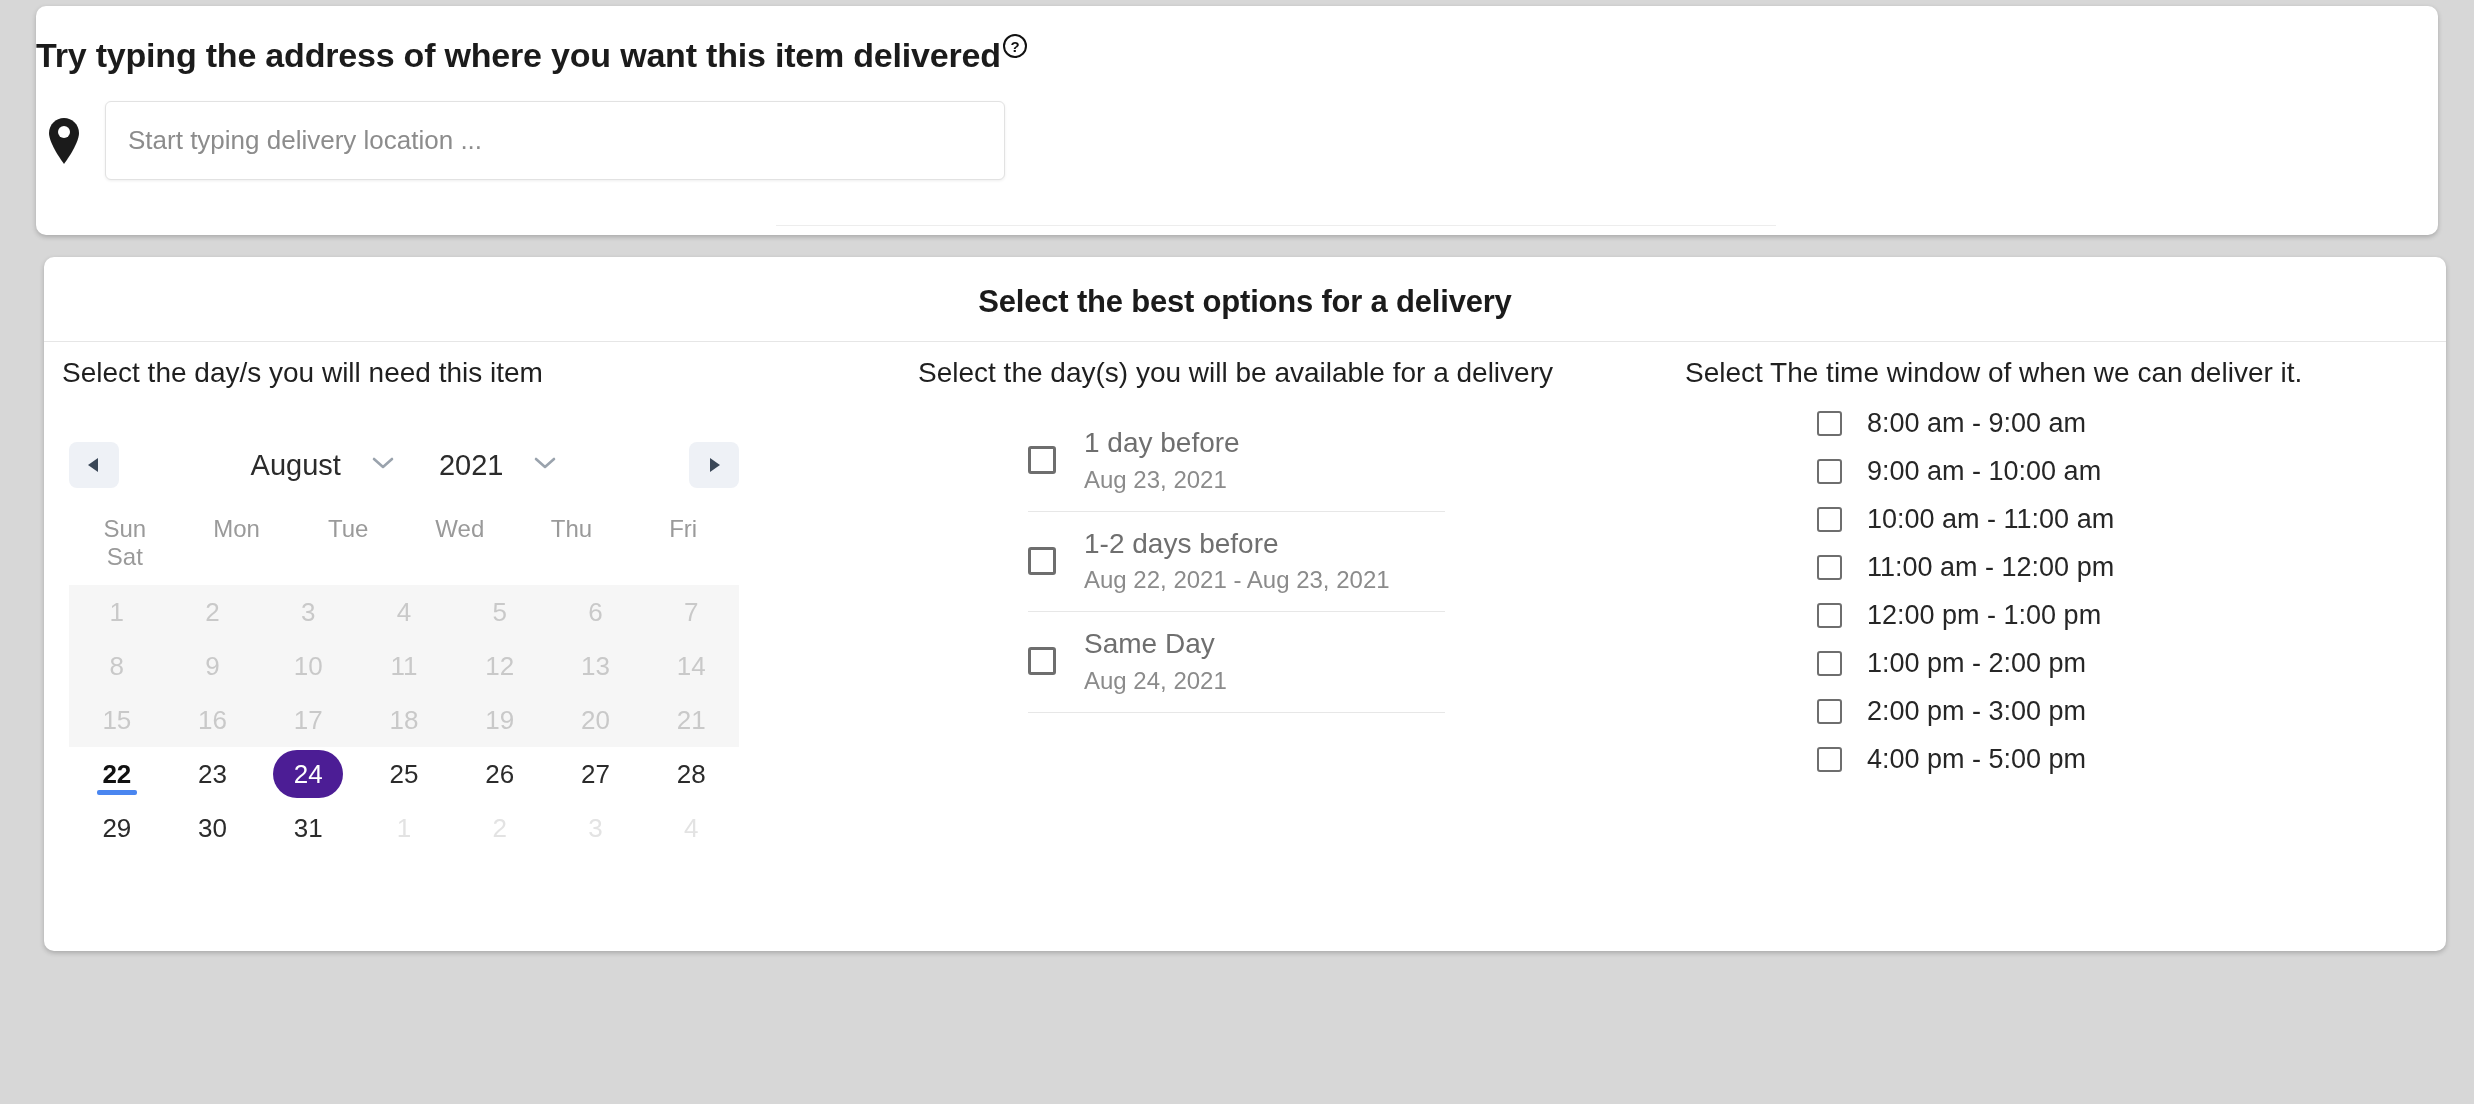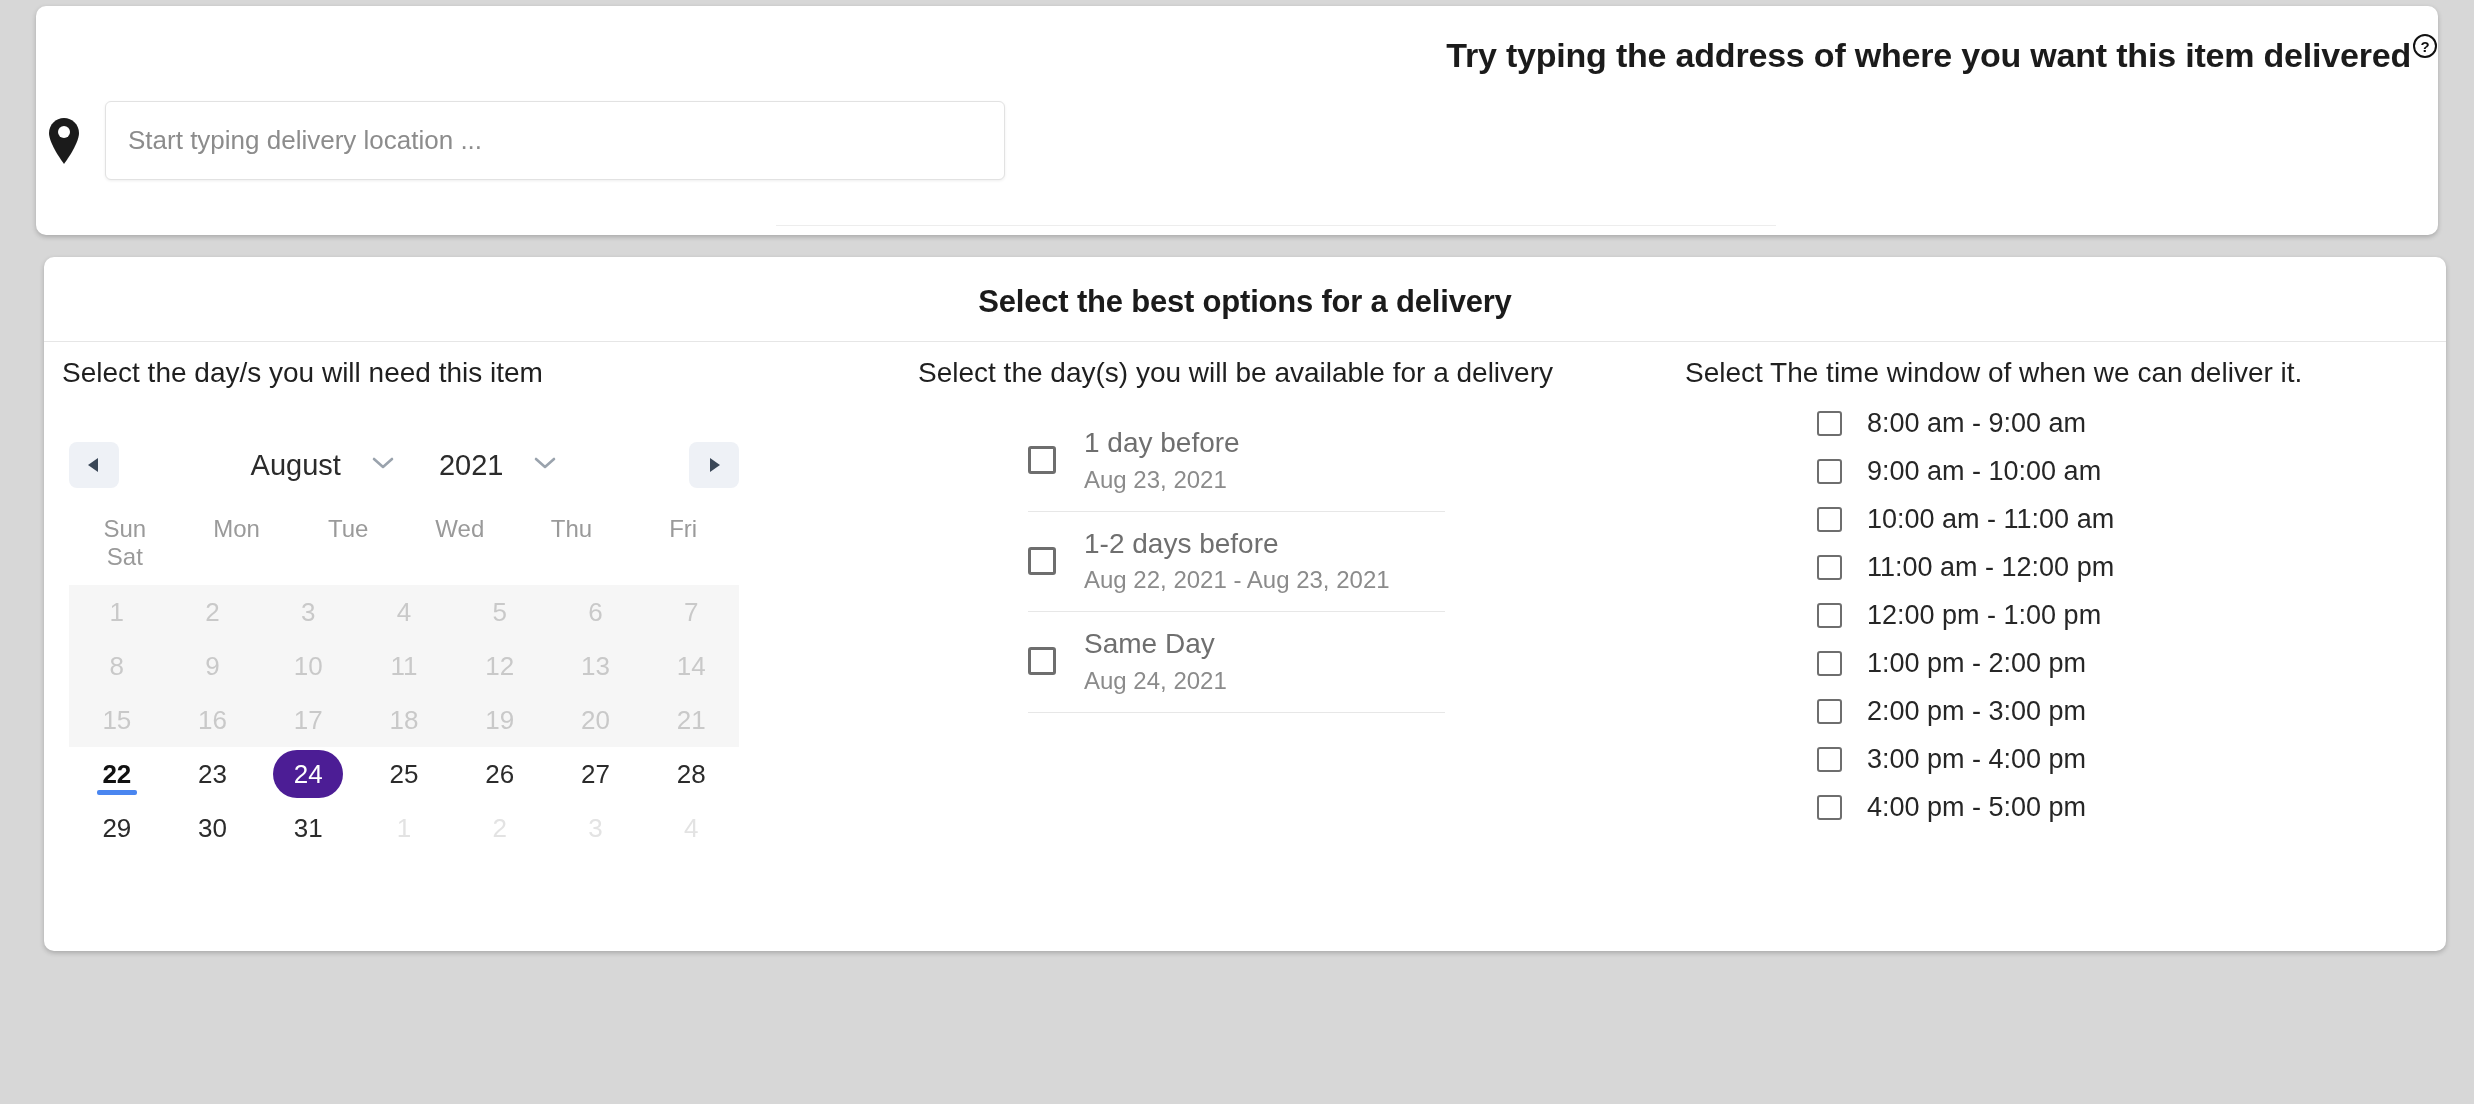--- a/index.html
+++ b/index.html
@@ -38,21 +38,21 @@
     position: absolute;
     left: 44px;
     top: 257px;
     width: 2402px;
     height: 694px;
     overflow: hidden;
   }
 
   
   .address-title {
-    text-align: right;
+    text-align: left;
     font-size: 34px;
     font-weight: bold;
     color: #1b1b1b;
     padding-top: 30px;
     letter-spacing: -0.2px;
     white-space: nowrap;
   }
   .help-icon {
     display: inline-block;
     vertical-align: top;
@@ -470,24 +470,20 @@
             <div class="time-row">
               <span class="cbox-sm"></span>
               <span class="time-label">1:00 pm - 2:00 pm</span>
             </div>
             <div class="time-row">
               <span class="cbox-sm"></span>
               <span class="time-label">2:00 pm - 3:00 pm</span>
             </div>
             <div class="time-row">
               <span class="cbox-sm"></span>
-              <span class="time-label">3:00 pm - 4:00 pm</span>
-            </div>
-            <div class="time-row">
-              <span class="cbox-sm"></span>
               <span class="time-label">4:00 pm - 5:00 pm</span>
             </div>
           </div>
       </div>
 
     </div>
   </div>
 
 </div>
 

